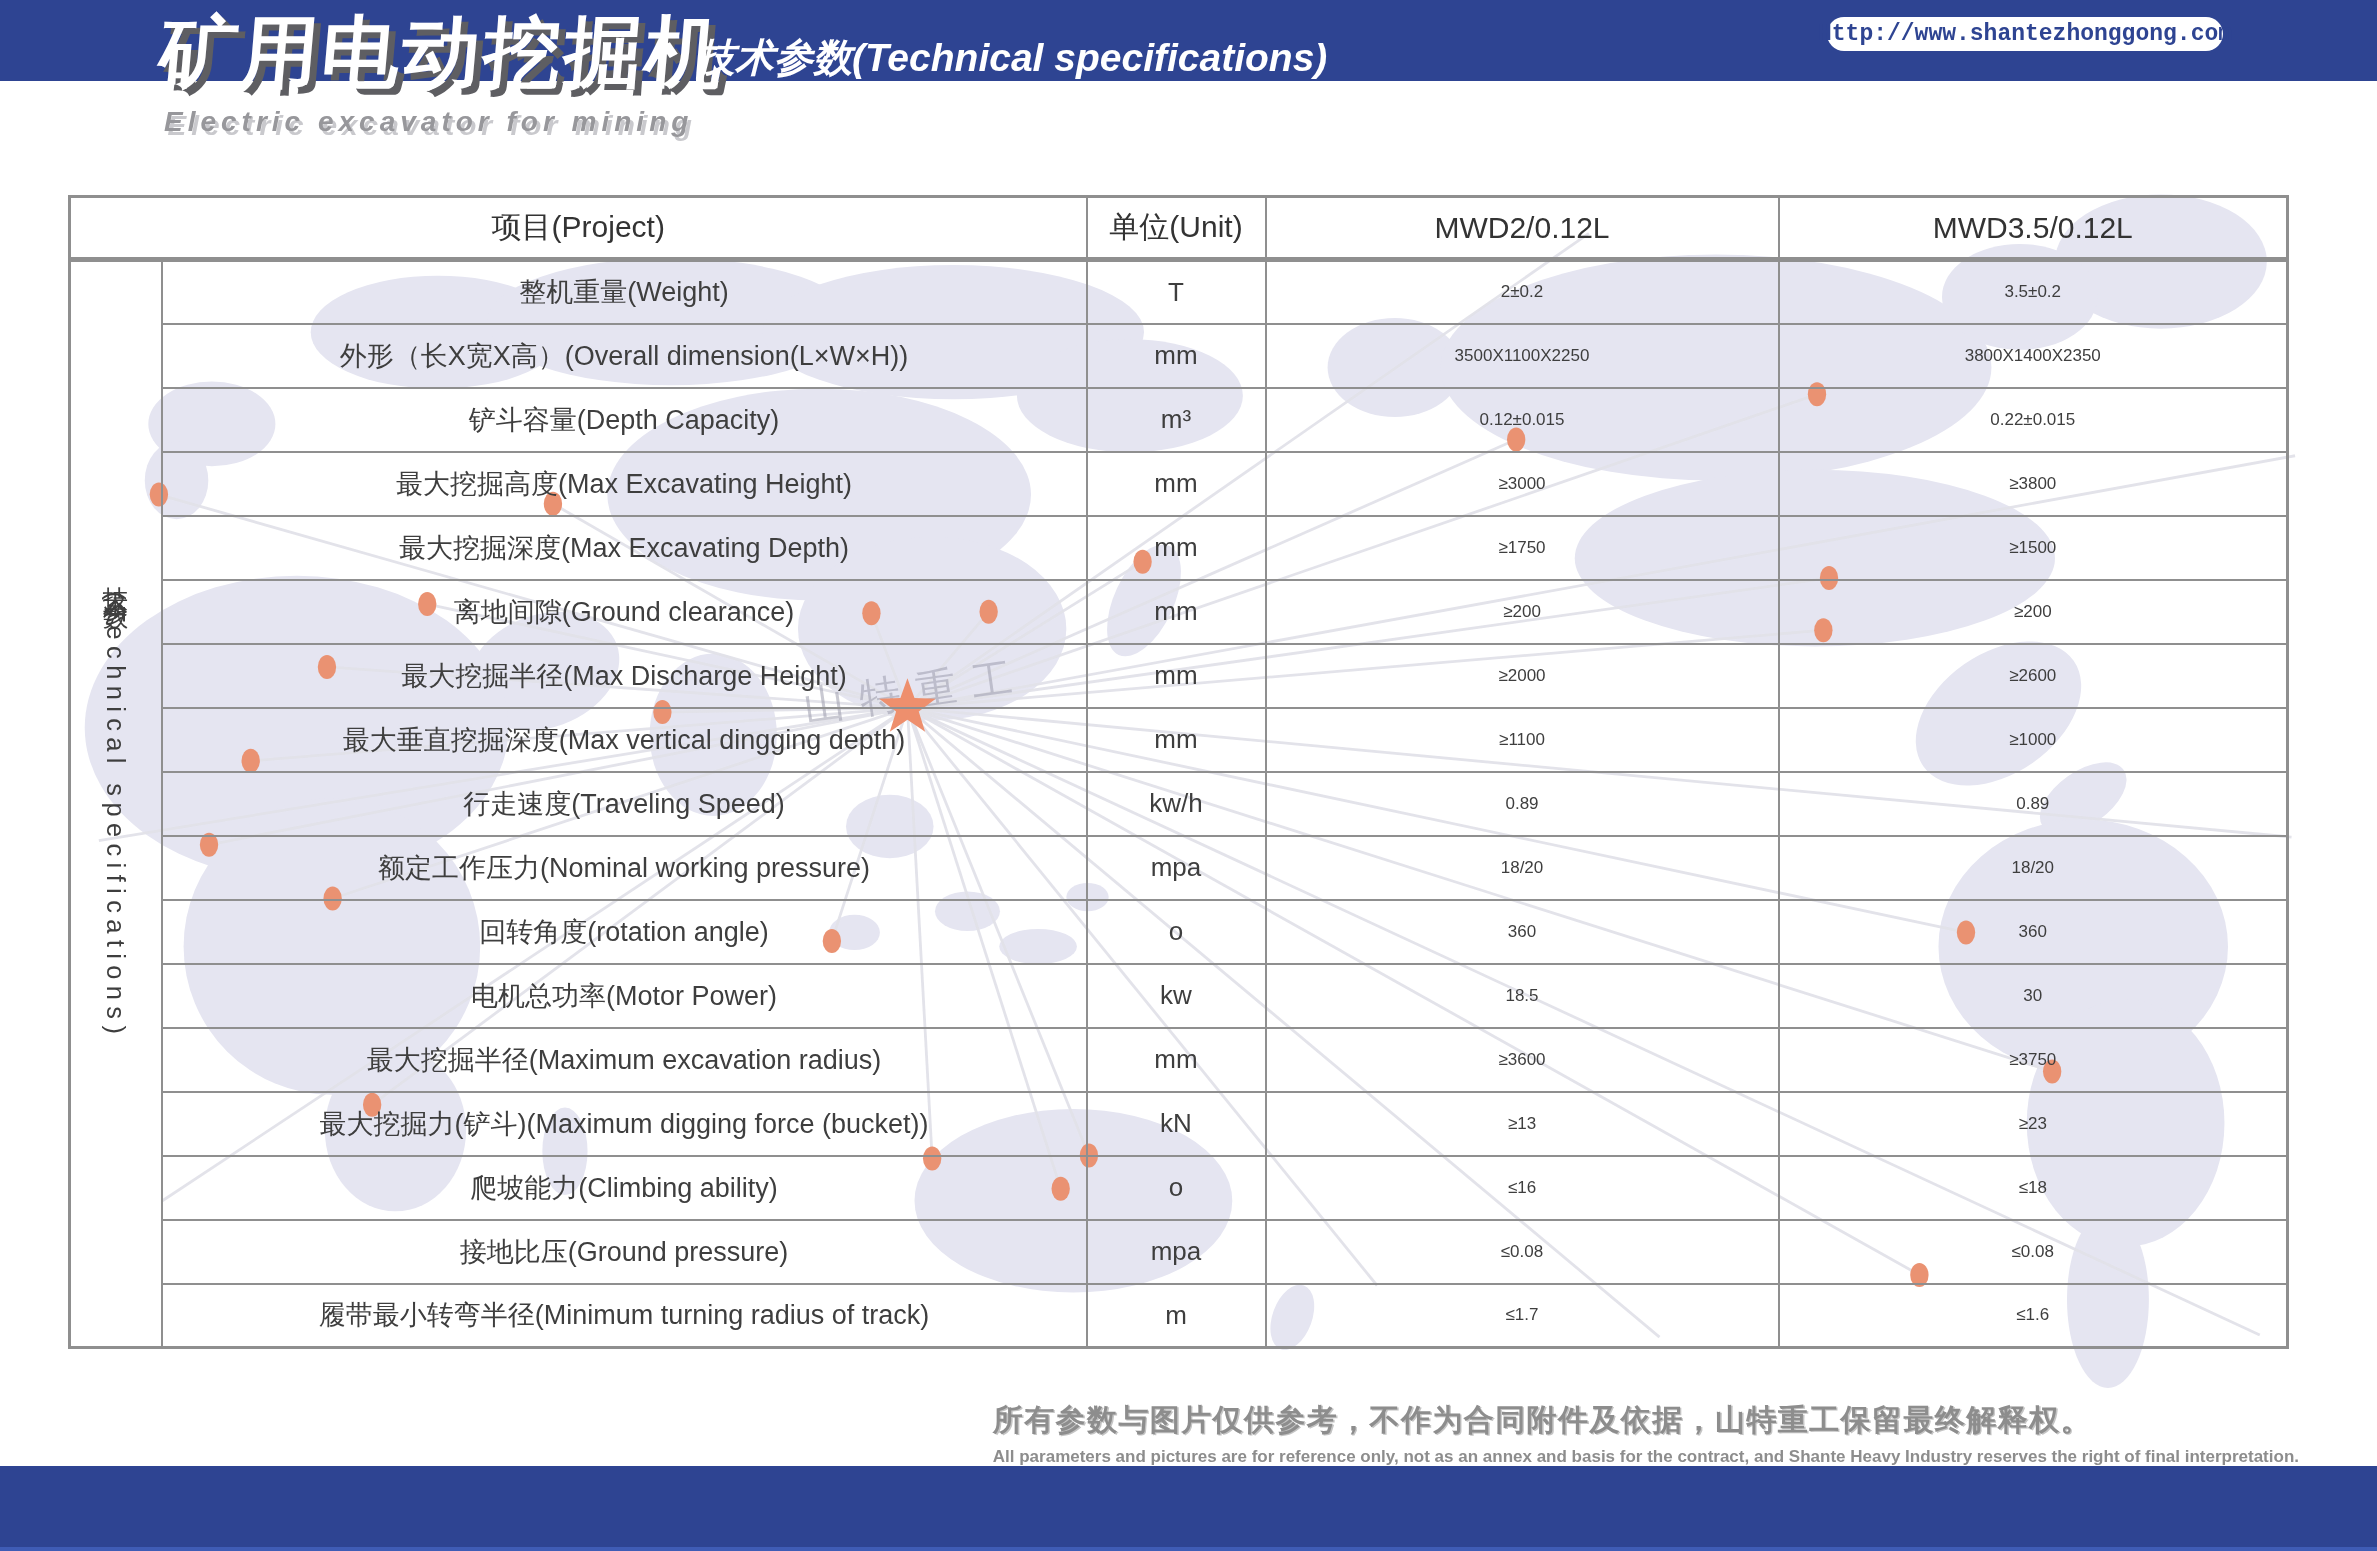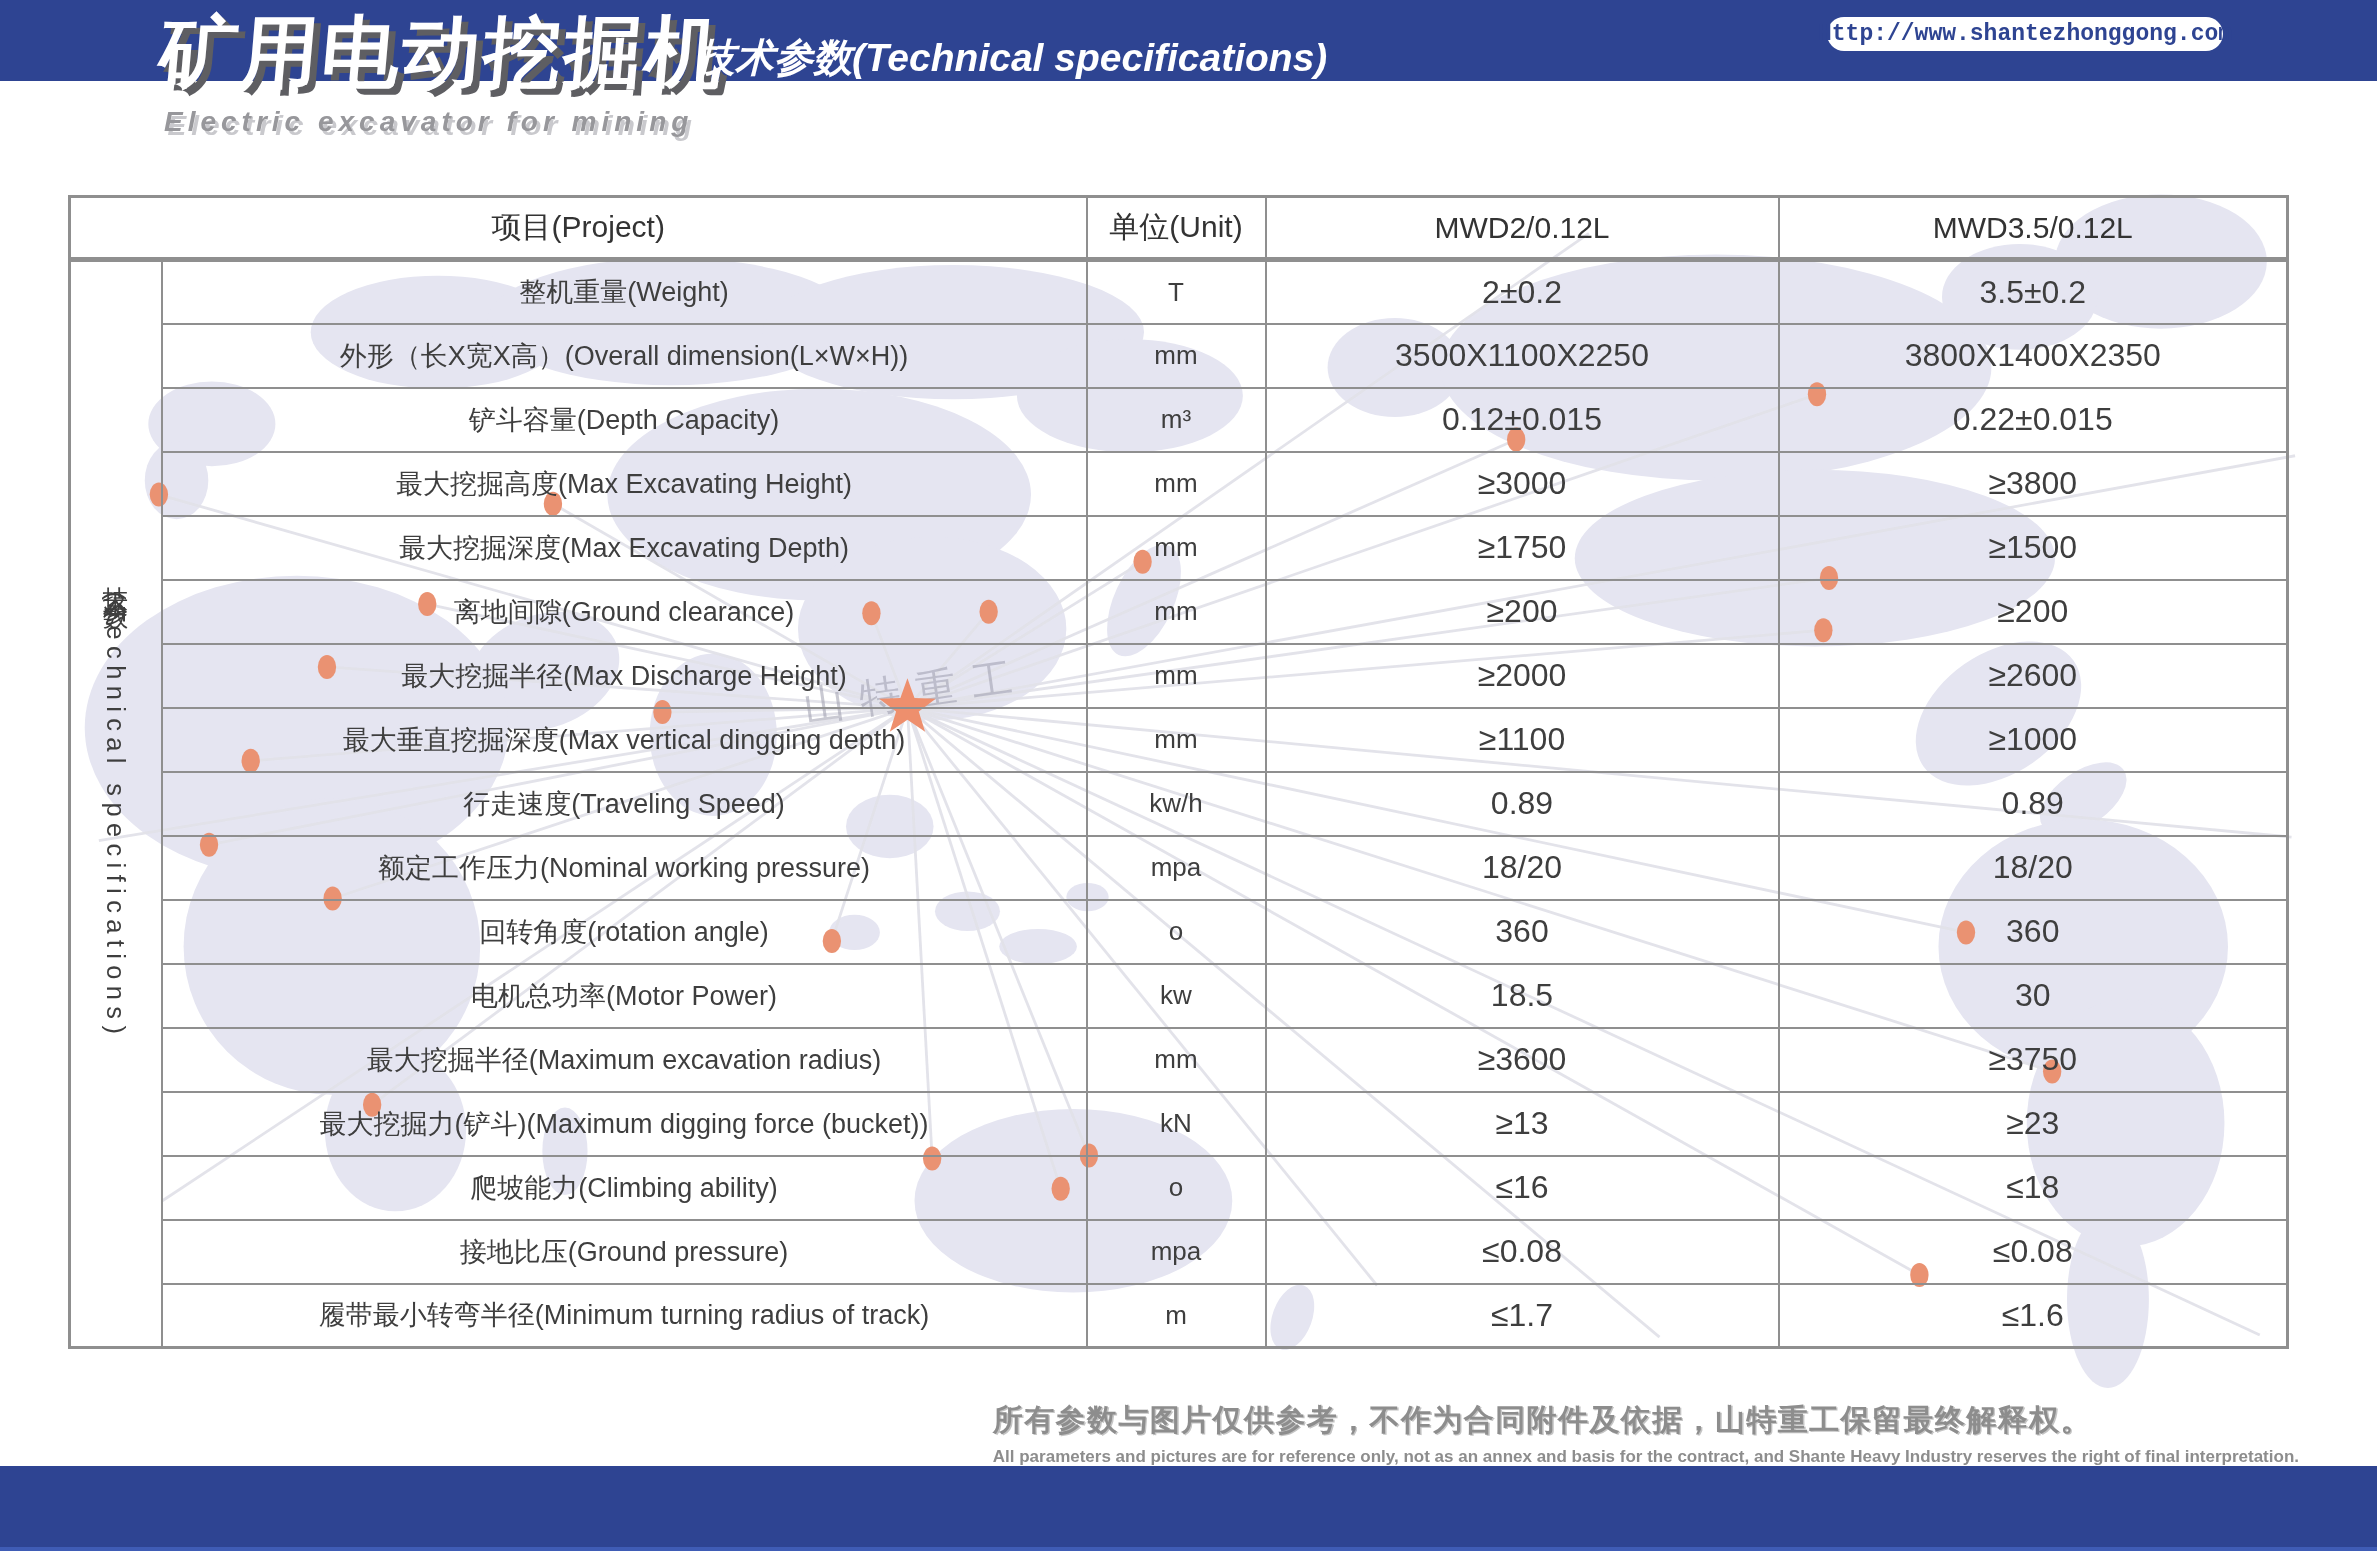--- a/index.html
+++ b/index.html
@@ -28,21 +28,21 @@
   table.spec{position:absolute;left:68px;top:195px;border-collapse:collapse;
            table-layout:fixed;z-index:2;background:transparent;
            border:3.5px solid #8f8f8f;}
   table.spec th,table.spec td{border:2.1px solid #8f8f8f;padding:0;text-align:center;
            vertical-align:middle;background:transparent;font-weight:normal;}
   table.spec thead tr{height:63px;}
   table.spec tbody tr{height:64px;}
   table.spec thead th{font-size:30px;color:#333333;border-bottom:5px solid #8f8f8f;}
   td.c-label{font-size:27px;color:#3e3e3e;margin-left:32px;}
   td.c-unit{font-size:26px;color:#3e3e3e;}
-  td.c-val{font-size:32px;color:#3e3e3e;}
+  td.c-val{font-size:17px;color:#3e3e3e;}
   td.strip{text-align:center;vertical-align:middle;}
   .vert{display:inline-block;writing-mode:vertical-rl;text-orientation:mixed;
         font-size:25.4px;color:#3e3e3e;letter-spacing:6.4px;line-height:1;}
 
   
   .disclaimer{position:absolute;right:78px;top:1400px;text-align:left;z-index:2;}
   .disclaimer .zh{font-size:30px;font-weight:bold;color:#8d8d8d;letter-spacing:1.4px;
         white-space:nowrap;text-shadow:1.4px 1.4px 0 #c4c4c4;}
   .disclaimer .en{margin-top:5.7px;font-size:17px;font-weight:bold;color:#8d8d8d;
         white-space:nowrap;}

